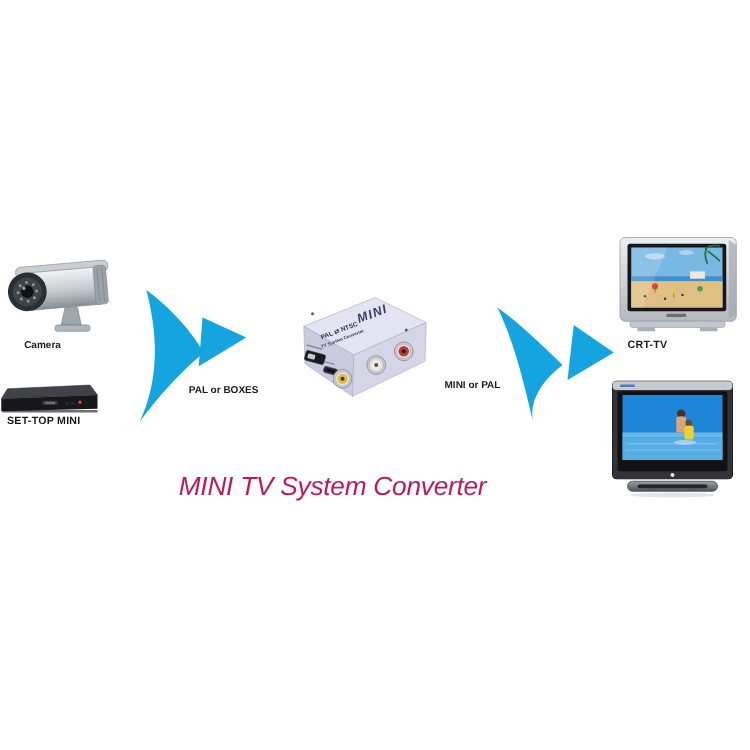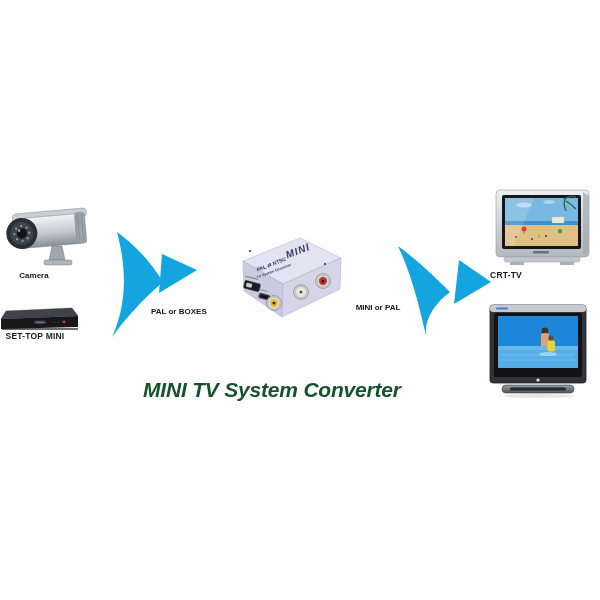--- a/index.html
+++ b/index.html
@@ -4,21 +4,21 @@
 <style>
   html,body{margin:0;padding:0;background:#fff;}
   .stage{position:relative;width:600px;height:600px;background:#fff;overflow:hidden;
          font-family:"Liberation Sans",sans-serif;}
   .fig{position:absolute;}
   .lbl{position:absolute;font-weight:bold;font-size:8px;color:#1a1a1a;
        white-space:nowrap;text-align:center;font-family:"Liberation Sans",sans-serif;}
   .lbl-mid{font-size:8.5px;letter-spacing:.2px;}
   .title{position:absolute;left:143px;top:378px;width:320px;
          font-family:"Liberation Sans",sans-serif;
-         font-weight:bold;font-style:italic;font-size:21px;letter-spacing:-.2px;color:#14532d;}
+         font-weight:normal;font-style:italic;font-size:21px;letter-spacing:-.2px;color:#be185d;}
   svg{display:block;}
 </style>
 </head>
 <body>
 
 <div class="stage">
 
   <svg class="fig" style="left:6px;top:202px" width="88" height="70" viewBox="0 0 88 70">
     <defs>
       <linearGradient id="camGrad" x1="0" y1="0" x2="0" y2="1">
@@ -154,21 +154,21 @@
       <circle cx="22" cy="48" r="1" fill="#3A3A3A"></circle>
       <circle cx="38" cy="50" r="1" fill="#3A3A3A"></circle>
       <circle cx="52" cy="47" r="1" fill="#3A3A3A"></circle>
       <polygon points="11,9 40,9 20,57 11,57" fill="#FFFFFF" opacity="0.14"></polygon>
     </g>
     <rect x="39" y="62" width="16" height="2.5" rx="1" fill="#6A7078"></rect>
     <rect x="10" y="68" width="76" height="5" rx="2" fill="#C2C7CD" stroke="#989EA6" stroke-width="0.5"></rect>
     <rect x="16" y="73" width="14" height="3" fill="#AAB0B6"></rect>
     <rect x="66" y="73" width="14" height="3" fill="#AAB0B6"></rect>
   </svg>
-  <div class="lbl lbl-mid" style="left:484px;top:270px;width:44px">CRT-TV</div>
+  <div class="lbl lbl-mid" style="left:496px;top:270px;width:44px">CRT-TV</div>
 
   <svg class="fig" style="left:486px;top:302px" width="104" height="98" viewBox="0 0 104 98">
     <defs>
       <linearGradient id="baseGrad" x1="0" y1="0" x2="0" y2="1">
         <stop offset="0" stop-color="#9AA0A7"></stop>
           <stop offset="1" stop-color="#4E545B"></stop>
       </linearGradient>
     </defs>
     <rect x="4" y="3" width="96" height="78" rx="3" fill="#33333A" stroke="#1E1E24" stroke-width="0.8"></rect>
     <rect x="4" y="3" width="96" height="7" rx="3" fill="#C6CBD1"></rect>

